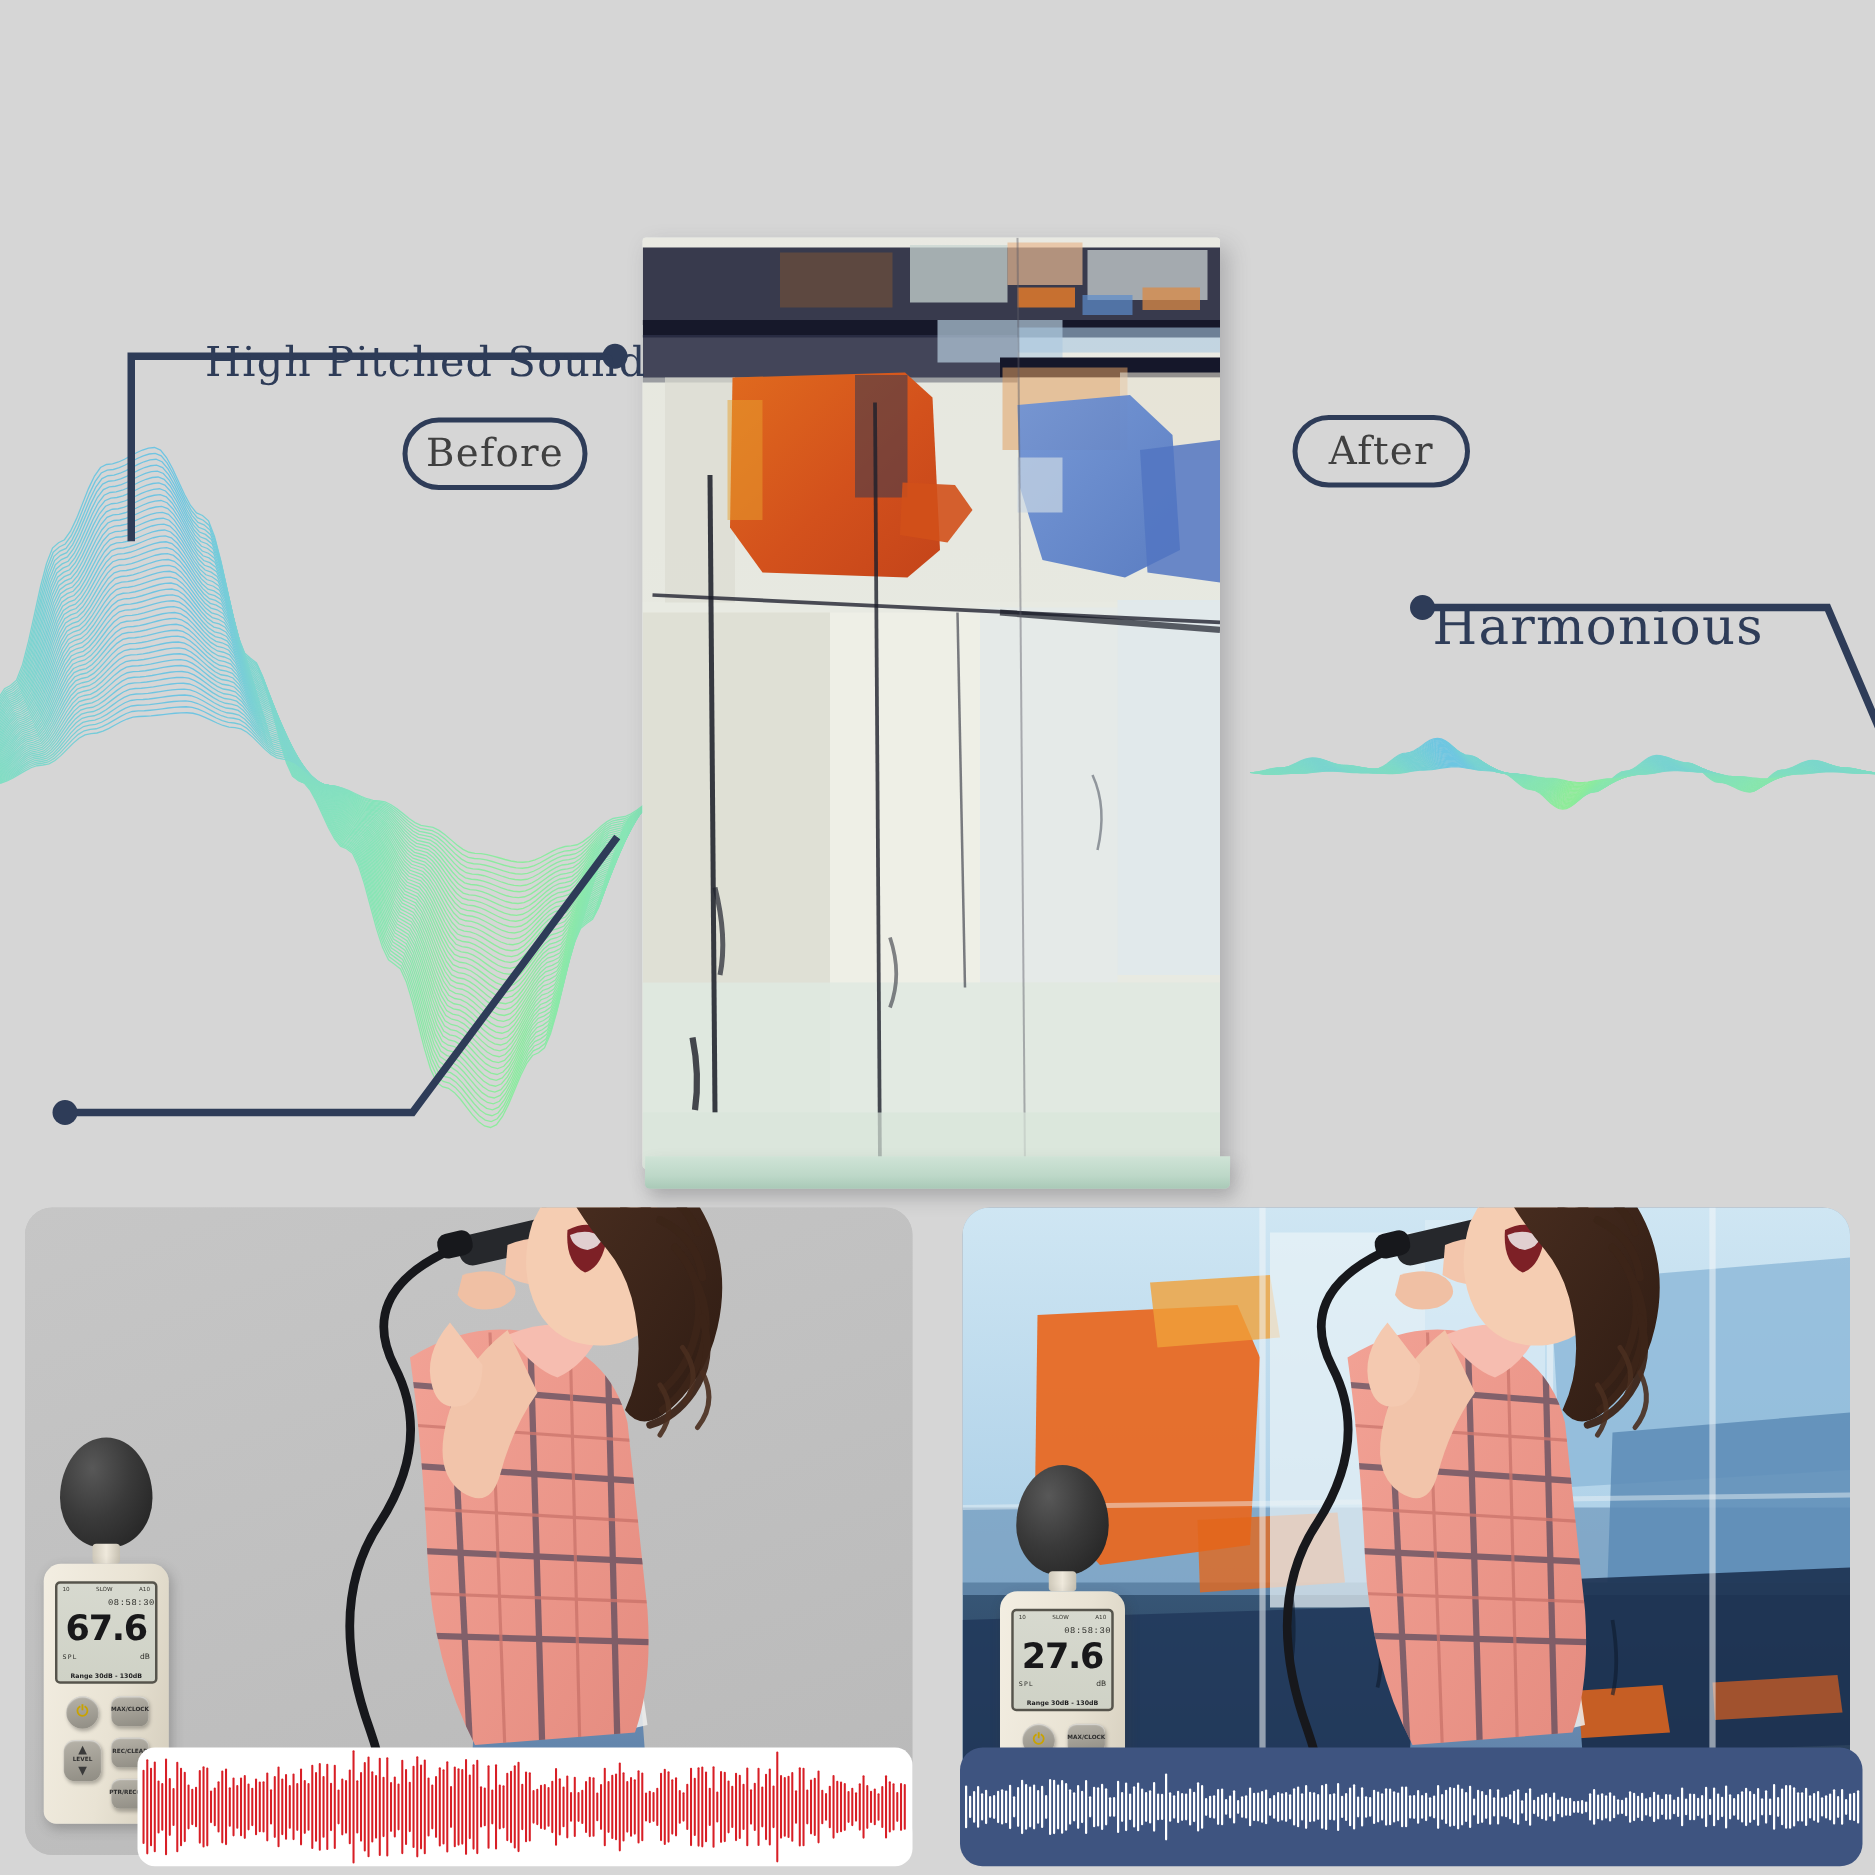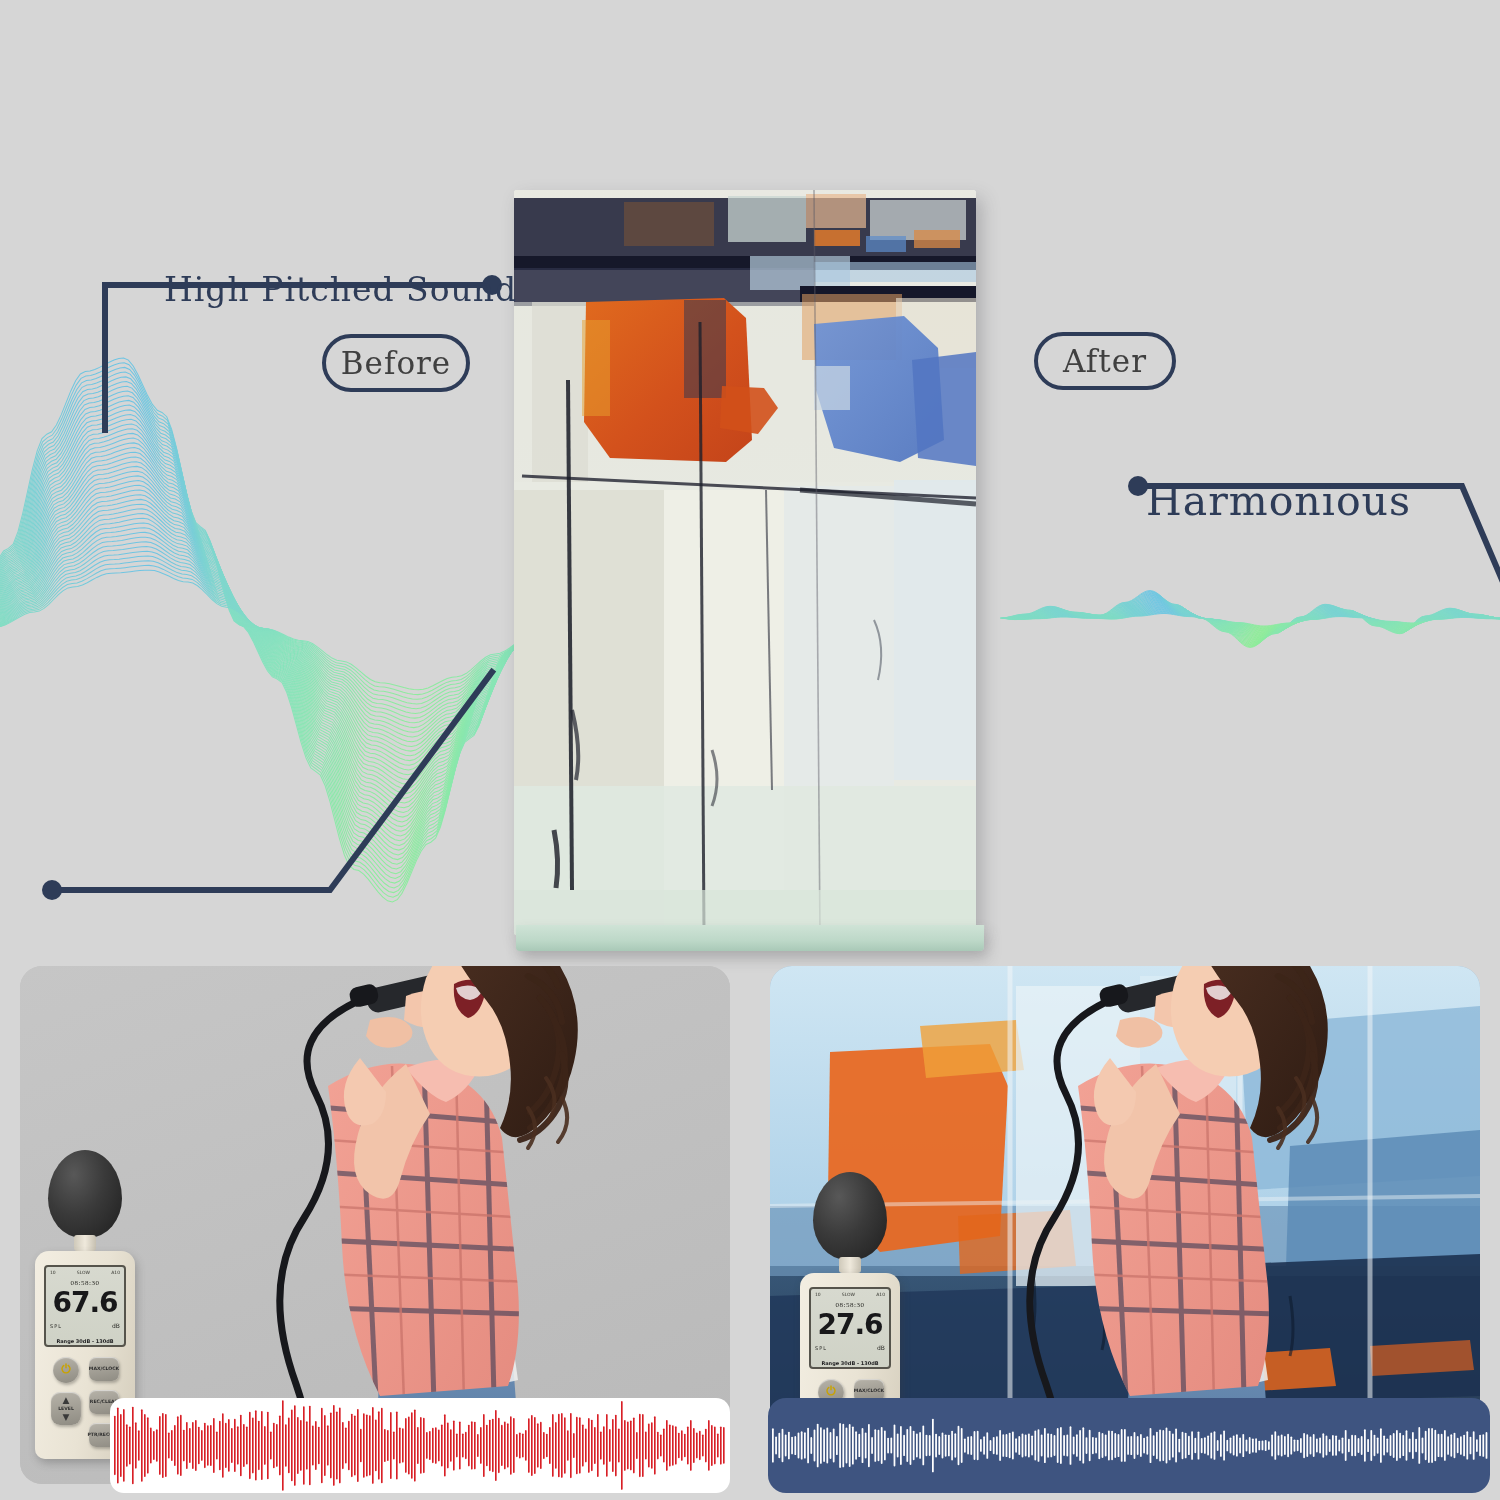--- a/index.html
+++ b/index.html
@@ -115,22 +115,22 @@
     width:78px;margin:6px auto 0;height:78px;
     background:linear-gradient(180deg,#d7d9cf 0%,#cfd2c6 100%);
     border:2px solid #56544c;border-radius:4px;
     position:relative;overflow:hidden;
   }
   .lcd-top{
     position:absolute;top:3px;left:4px;right:4px;display:flex;justify-content:space-between;
     font-family:"DejaVu Sans", sans-serif;font-size:4.5px;color:#35352f;
   }
   .lcd-sub{
-    position:absolute;top:12px;left:0;right:0;text-align:center;
-    font-family:Liberation Serif, serif;font-size:7px;color:#2a2a26;letter-spacing:.5px;
+    position:absolute;top:12px;left:0;right:0;text-align:right;
+    font-family:Liberation Mono, monospace;font-size:7px;color:#2a2a26;letter-spacing:.5px;
   }
   .lcd-value{
     position:absolute;top:22px;left:0;right:0;text-align:center;
     font-family:"DejaVu Sans", sans-serif;font-weight:700;font-size:28px;
     color:#18181a;letter-spacing:-1px;line-height:1;
   }
   .lcd-spl{
     position:absolute;left:4px;bottom:16px;
     font-family:"DejaVu Sans", sans-serif;font-size:5px;color:#2a2a26;letter-spacing:1px;
   }

